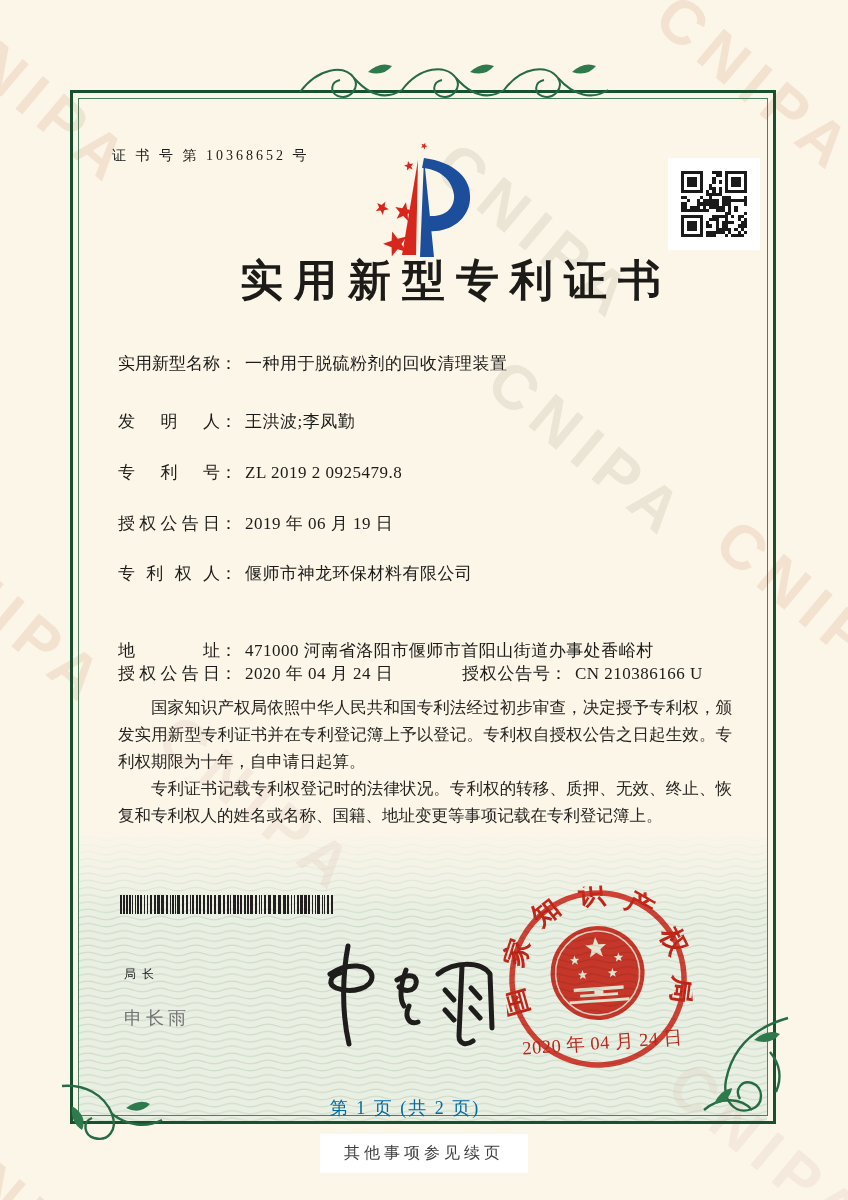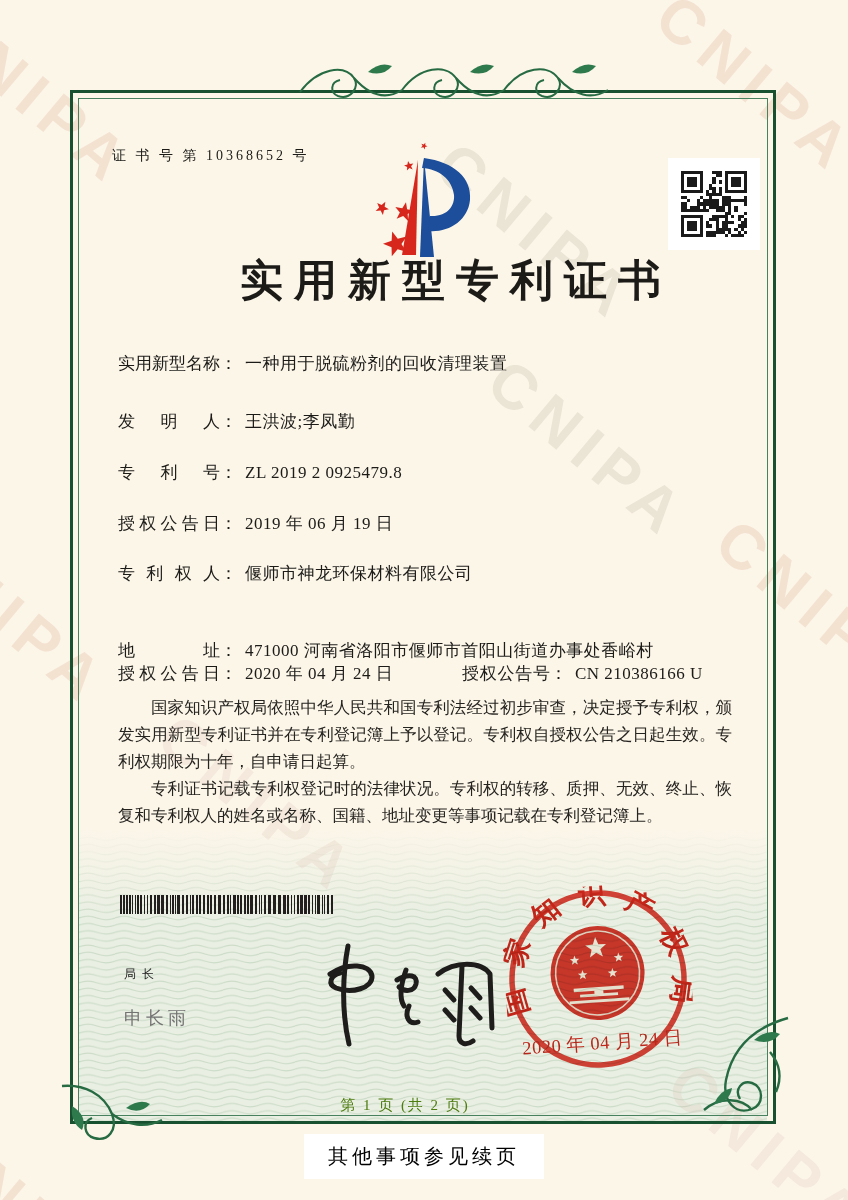--- a/index.html
+++ b/index.html
@@ -50,24 +50,24 @@
   
   .barcode{position:absolute;left:120px;top:895px;z-index:4;}
   .issuer-title{position:absolute;left:124px;top:966px;font-size:12px;letter-spacing:6px;
     font-family:"Liberation Sans","DejaVu Sans",sans-serif;color:#222;z-index:4;}
   .issuer-name{position:absolute;left:124px;top:1006px;font-size:18px;letter-spacing:4px;
     font-family:"Liberation Sans","DejaVu Sans",sans-serif;color:#737373;z-index:4;}
   .signature{position:absolute;left:318px;top:938px;z-index:4;}
   .seal{position:absolute;left:505px;top:886px;z-index:5;mix-blend-mode:multiply;
     transform:rotate(-4deg);}
   .page-ind{position:absolute;left:0;top:1096px;width:810px;text-align:center;
-    font-size:15px;letter-spacing:2px;z-index:4;color:#4d7c0f;}
+    font-size:18px;letter-spacing:2px;z-index:4;color:#0369a1;}
   .footer-note{position:absolute;left:0;top:1134px;width:848px;text-align:center;z-index:4;}
   .footer-note span{display:inline-block;background:#ffffff;padding:9px 24px;
-    font-size:20px;letter-spacing:4px;color:#000000;}
+    font-size:16px;letter-spacing:4px;color:#404040;}
   
   .fl-top{position:absolute;left:298px;top:58px;z-index:3;}
   .fl-br{position:absolute;left:690px;top:1012px;z-index:3;}
   .fl-bl{position:absolute;left:56px;top:1078px;z-index:3;}
 </style>
 </head>
 <body>
 
 <div class="page">
 

